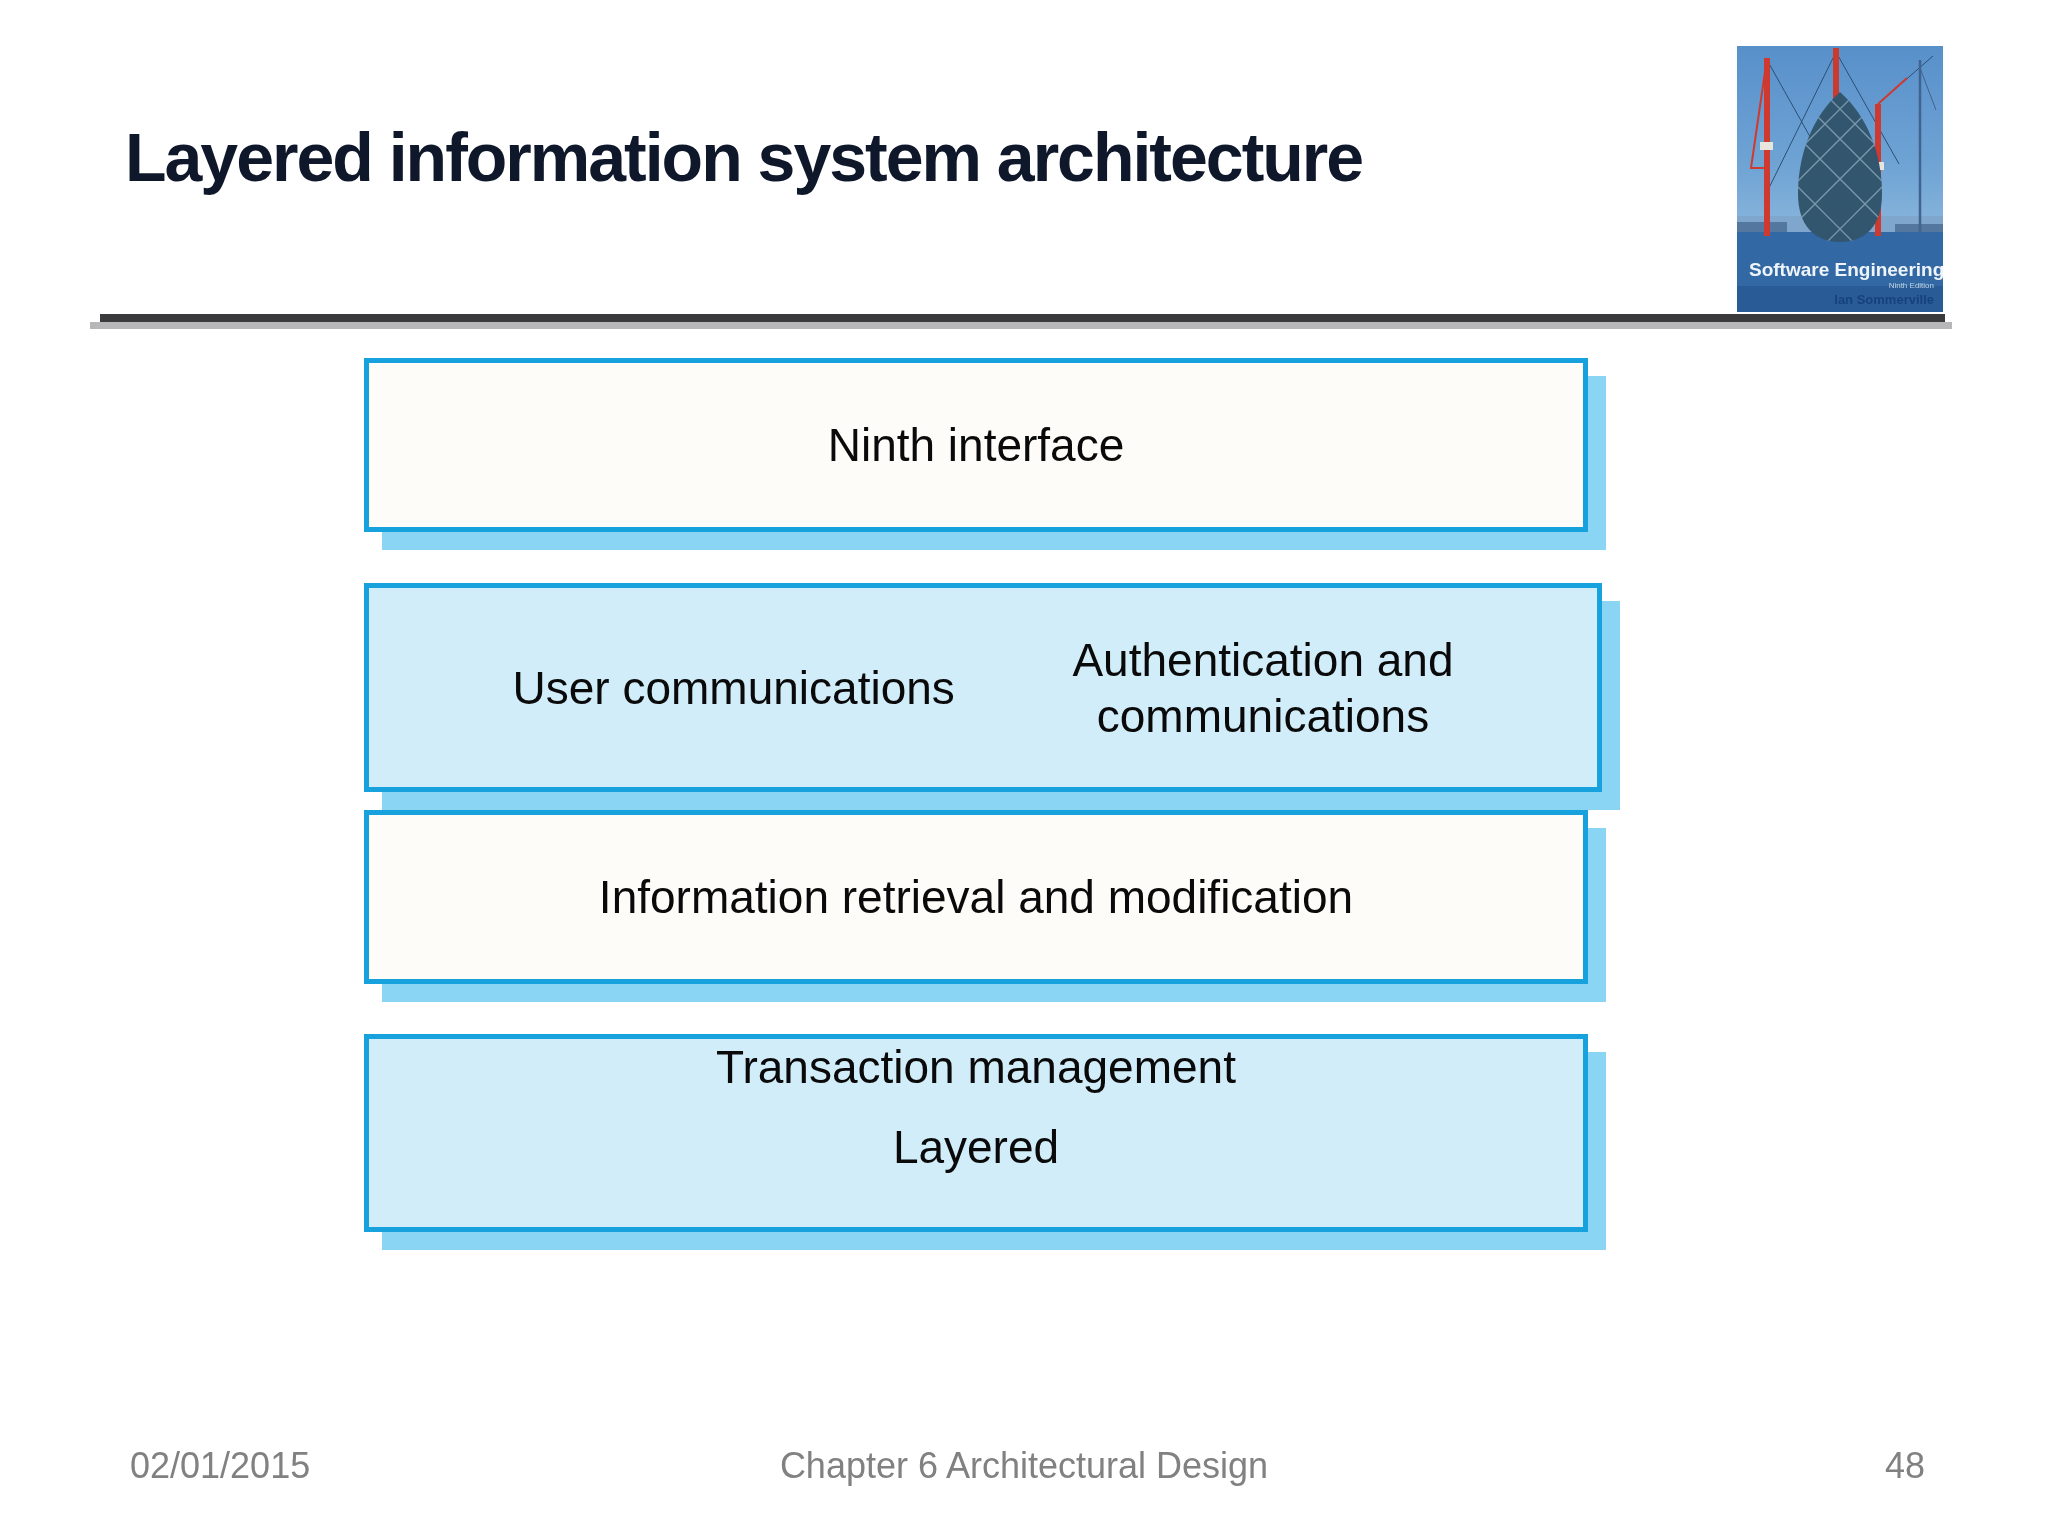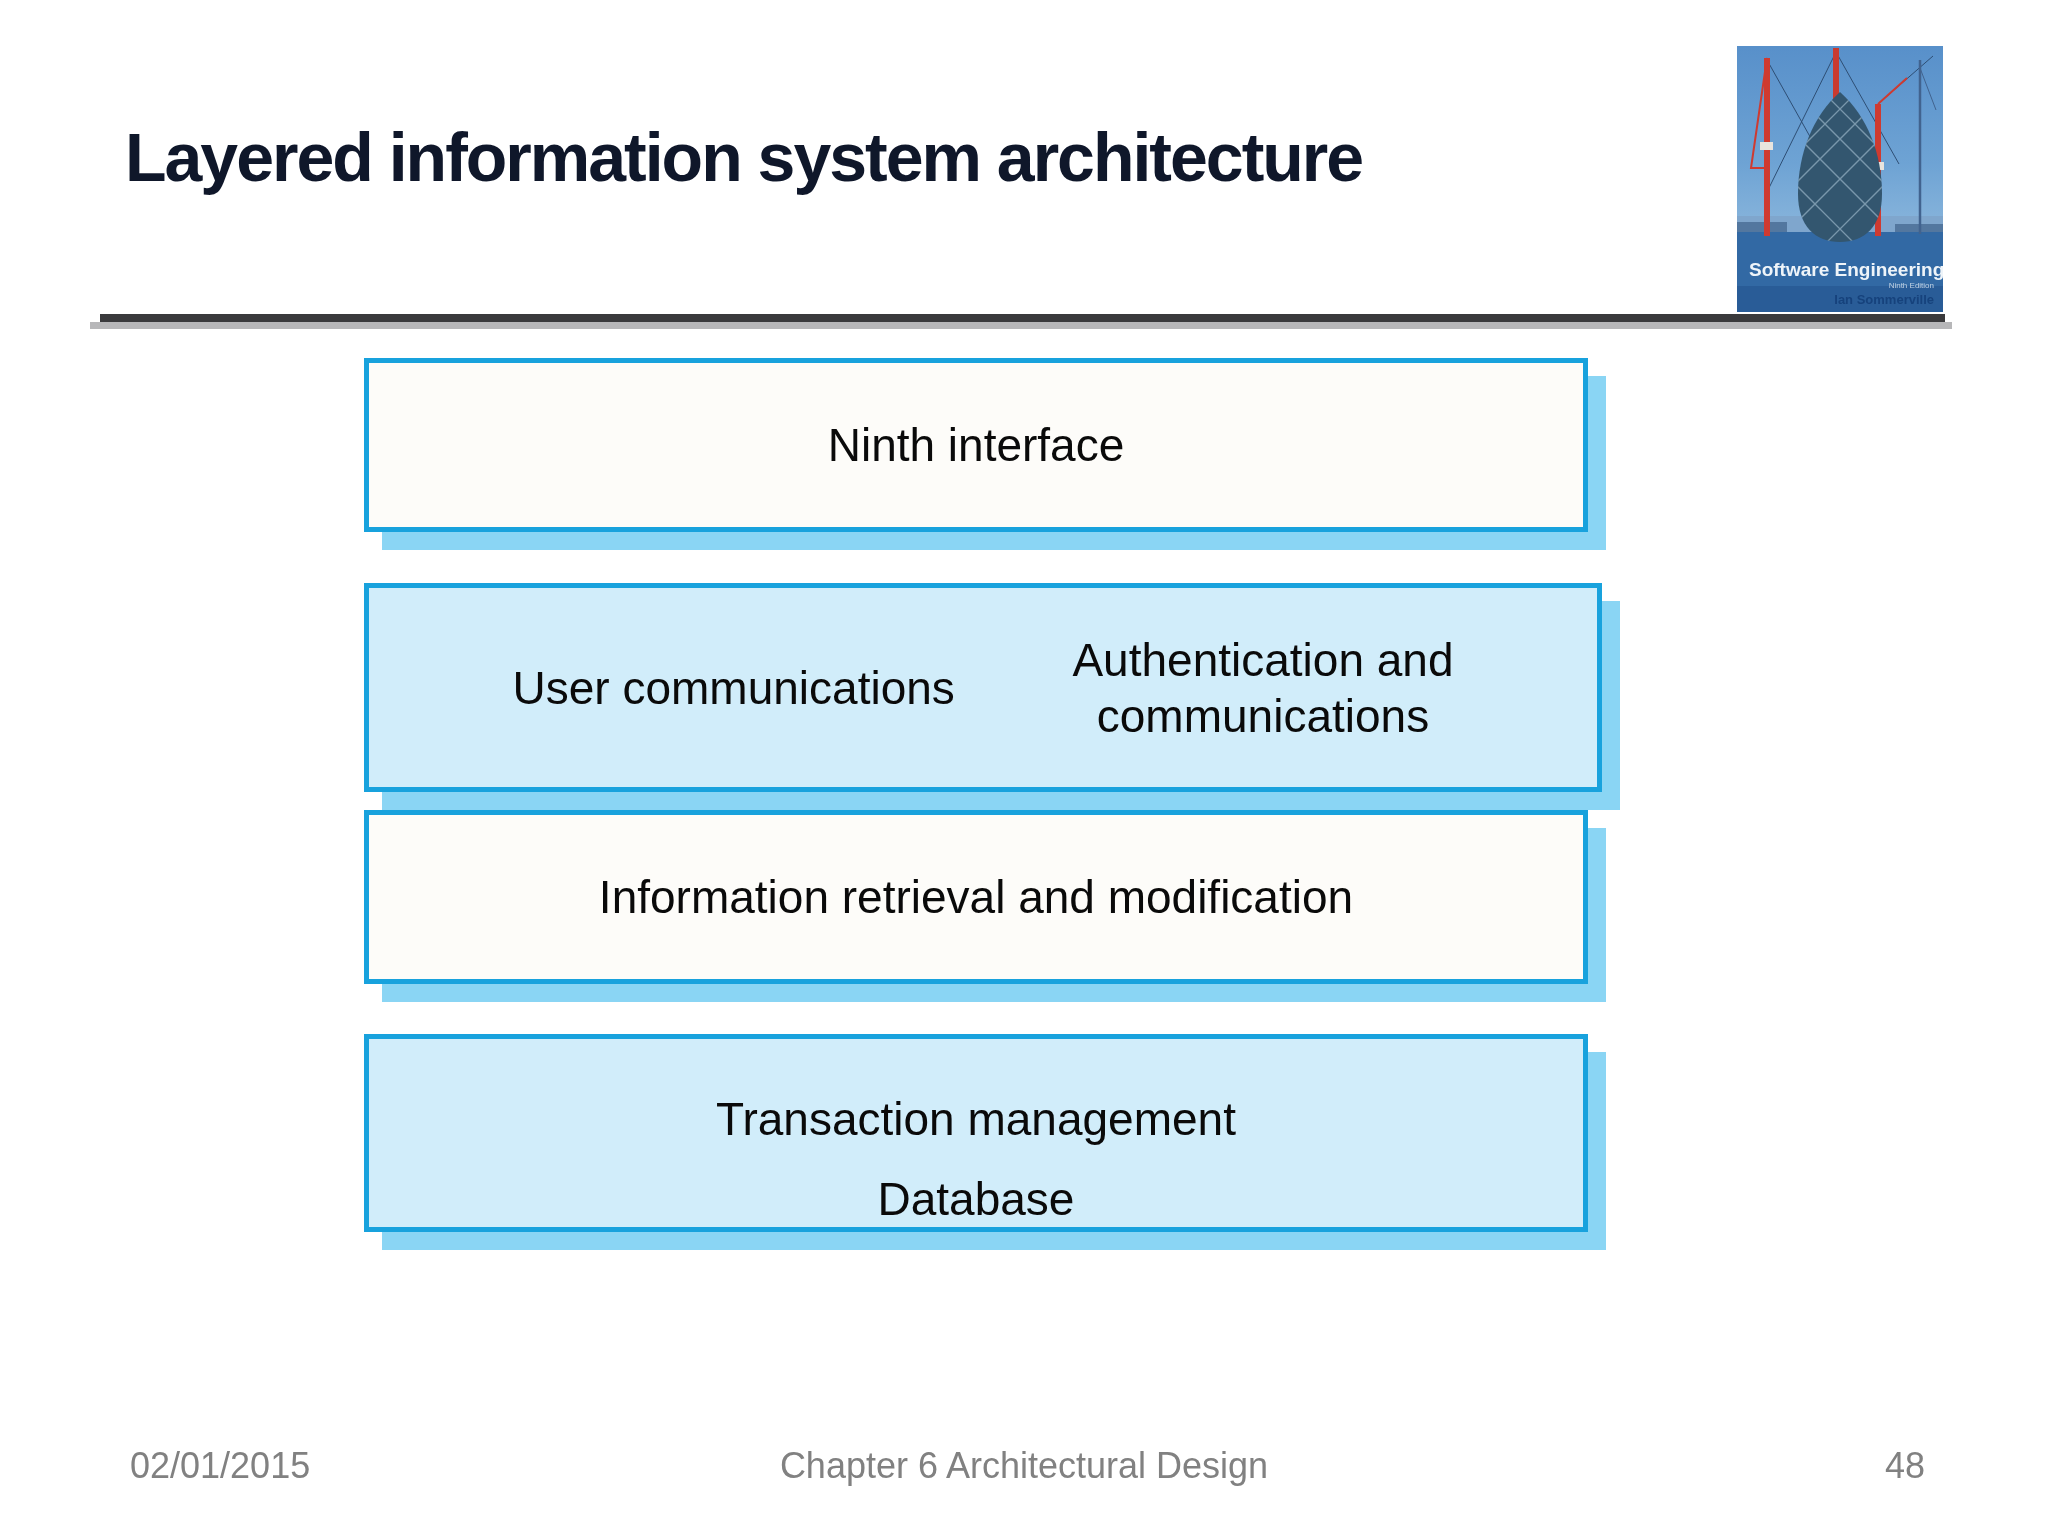--- a/index.html
+++ b/index.html
@@ -56,21 +56,21 @@
   .pos-left{
     position:absolute;left:29.7%;top:50%;transform:translate(-50%,-50%);
     white-space:nowrap;
   }
   .pos-right{
     position:absolute;left:72.8%;top:50%;transform:translate(-50%,-50%);
     width:460px;
   }
   .stack{
     position:absolute;left:0;right:0;top:0;bottom:0;
-    display:flex;flex-direction:column;align-items:center;justify-content:flex-end;
+    display:flex;flex-direction:column;align-items:center;justify-content:flex-start;
     row-gap:24px;
   }
   
   .footer-text{
     position:absolute;top:1446px;font-size:36px;line-height:40px;color:#818181;
   }
   .footer-date{left:130px;}
   .footer-chapter{left:0;right:0;text-align:center;}
   .footer-page{right:123px;}
 </style>
@@ -163,21 +163,21 @@
     <div class="box-face">
       <div class="box-label center-label">Information retrieval and modification</div>
     </div>
   </div>
 
   <div class="box layer4 fill-blue">
     <div class="box-shadow"></div>
     <div class="box-face">
       <div class="stack">
         <div class="box-label">Transaction management</div>
-        <div class="box-label">Database</div>
+        <div class="box-label">Layered</div>
       </div>
     </div>
   </div>
 
   <div class="footer-text footer-date">02/01/2015</div>
   <div class="footer-text footer-chapter">Chapter 6 Architectural Design</div>
   <div class="footer-text footer-page">48</div>
 
 </div>
 

